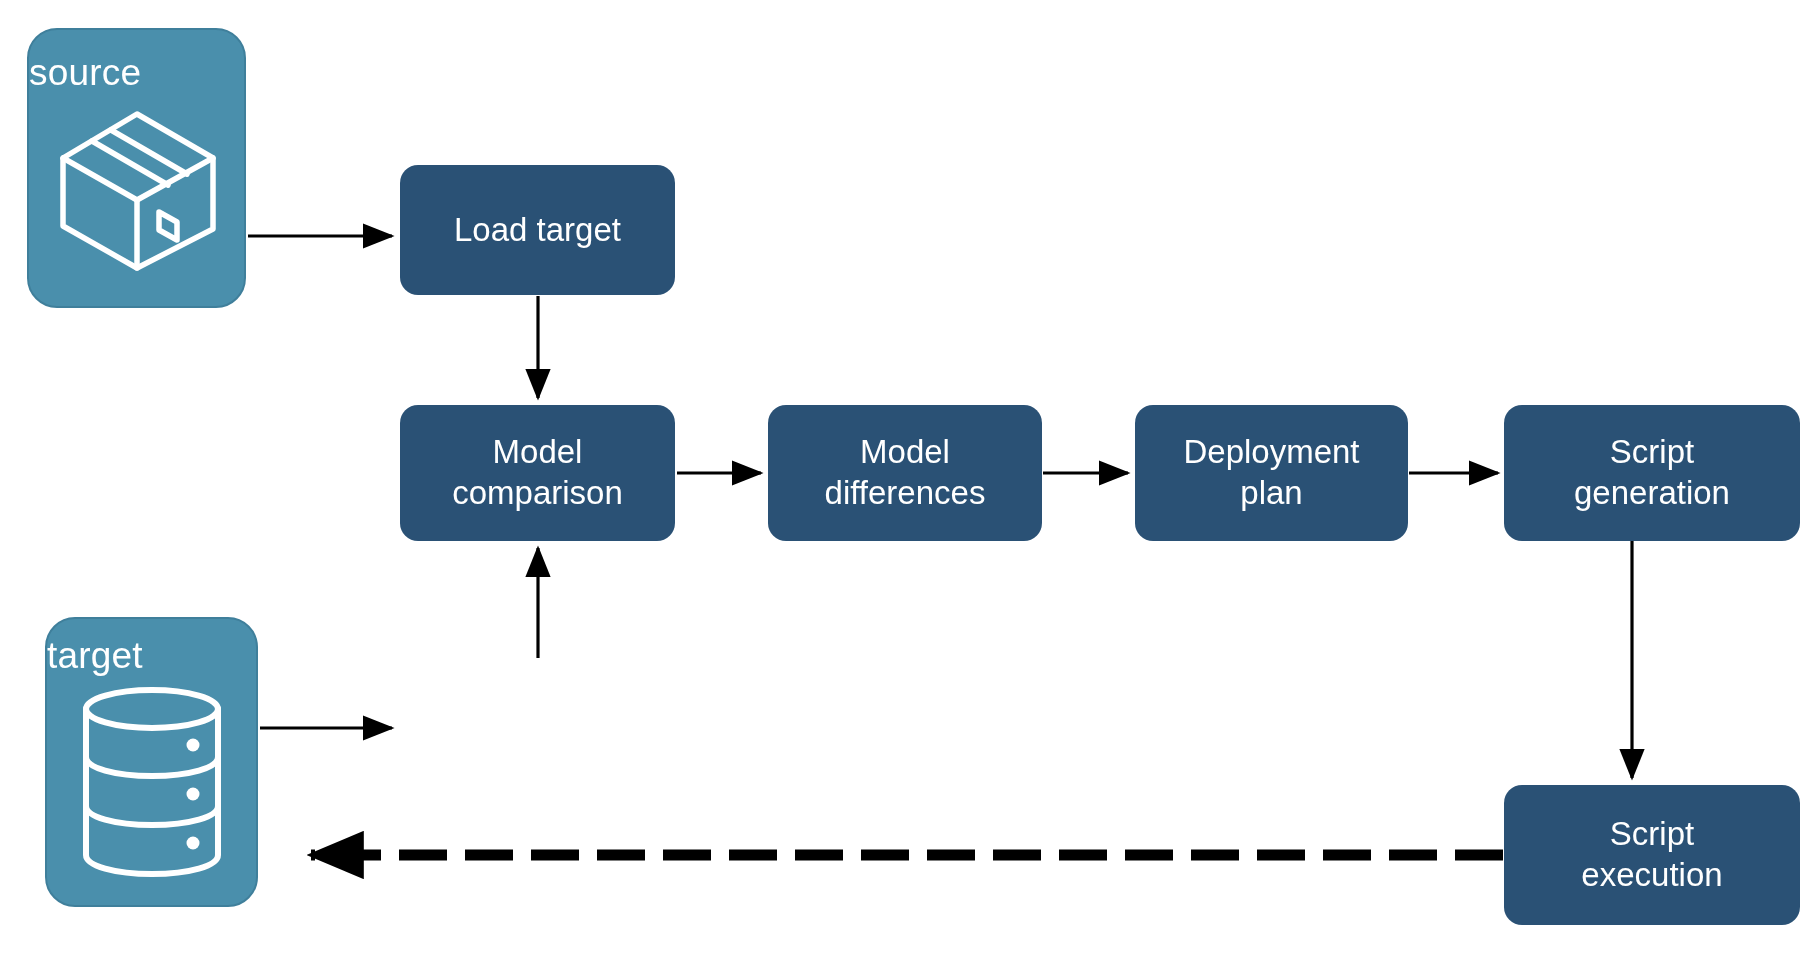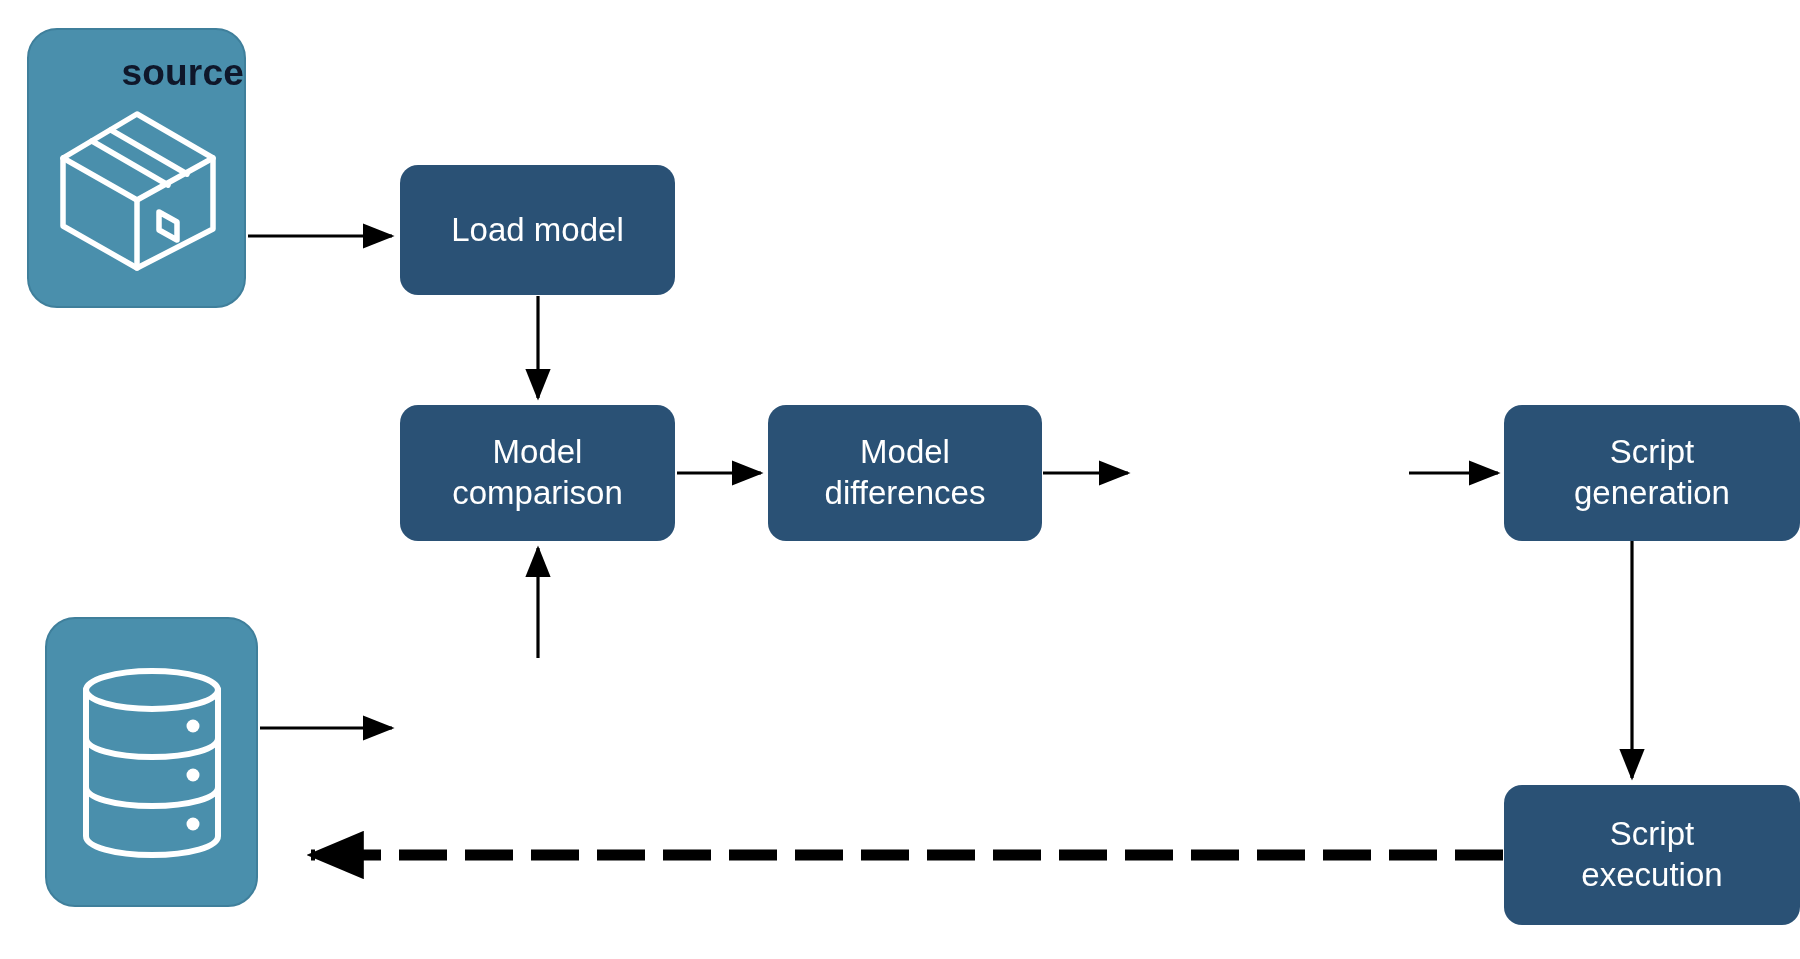--- a/index.html
+++ b/index.html
@@ -29,26 +29,26 @@
     position: absolute;
     background: #4a8fac;
     border: 2px solid #3f7f9b;
     border-radius: 30px;
     display: flex;
     flex-direction: column;
     align-items: center;
     z-index: 2;
   }
   .endpoint-title {
-    color: #0f172a;
-    font-weight: bold;
+    color: #ffffff;
+    font-weight: normal;
     font-size: 37px;
     letter-spacing: .2px;
     line-height: 1;
-    text-align: right;
+    text-align: left;
     width: 100%;
   }
   .endpoint-art {
     flex: 1;
     display: flex;
     align-items: center;
     justify-content: center;
     width: 100%;
   }
 
@@ -116,52 +116,57 @@
 
         <path d="M41 33 L117 77"></path>
         <path d="M60 22 L136 66"></path>
 
         <path d="M108 104 L126 114 L126 132 L108 122 Z"></path>
       </svg>
     </div>
   </div>
 
   <div class="endpoint-card" style="left:45px; top:617px; width:213px; height:290px; padding-top:18px; padding-bottom:16px;">
+    <div class="endpoint-title">target</div>
     <div class="endpoint-art">
       <svg width="152" height="190" viewBox="0 0 152 190" xmlns="http://www.w3.org/2000/svg" fill="none" stroke="#ffffff" stroke-width="6" stroke-linejoin="round" stroke-linecap="round">
 
         <path d="M10 22 L10 168 C10 179 39 187 76 187 C113 187 142 179 142 168 L142 22"></path>
 
         <ellipse cx="76" cy="22" rx="66" ry="19"></ellipse>
 
         <path d="M10 70 C10 81 39 89 76 89 C113 89 142 81 142 70"></path>
 
         <path d="M10 119 C10 130 39 138 76 138 C113 138 142 130 142 119"></path>
 
         <circle cx="117" cy="58" r="6.5" fill="#ffffff" stroke="none"></circle>
         <circle cx="117" cy="107" r="6.5" fill="#ffffff" stroke="none"></circle>
         <circle cx="117" cy="156" r="6.5" fill="#ffffff" stroke="none"></circle>
       </svg>
     </div>
   </div>
 
   <div class="proc-box" style="left:400px; top:165px; width:275px; height:130px;">
-    <span class="proc-label">Load model</span>
+    <span class="proc-label">Load target</span>
   </div>
 
   <div class="proc-box" style="left:400px; top:405px; width:275px; height:136px;">
     <span class="proc-label">Model
 comparison</span>
   </div>
 
   <div class="proc-box" style="left:768px; top:405px; width:274px; height:136px;">
     <span class="proc-label">Model
 differences</span>
   </div>
 
+  <div class="proc-box" style="left:1135px; top:405px; width:273px; height:136px;">
+    <span class="proc-label">Deployment
+plan</span>
+  </div>
 
   <div class="proc-box" style="left:1504px; top:405px; width:296px; height:136px;">
     <span class="proc-label">Script
 generation</span>
   </div>
 
 
   <div class="proc-box" style="left:1504px; top:785px; width:296px; height:140px;">
     <span class="proc-label">Script
 execution</span>

